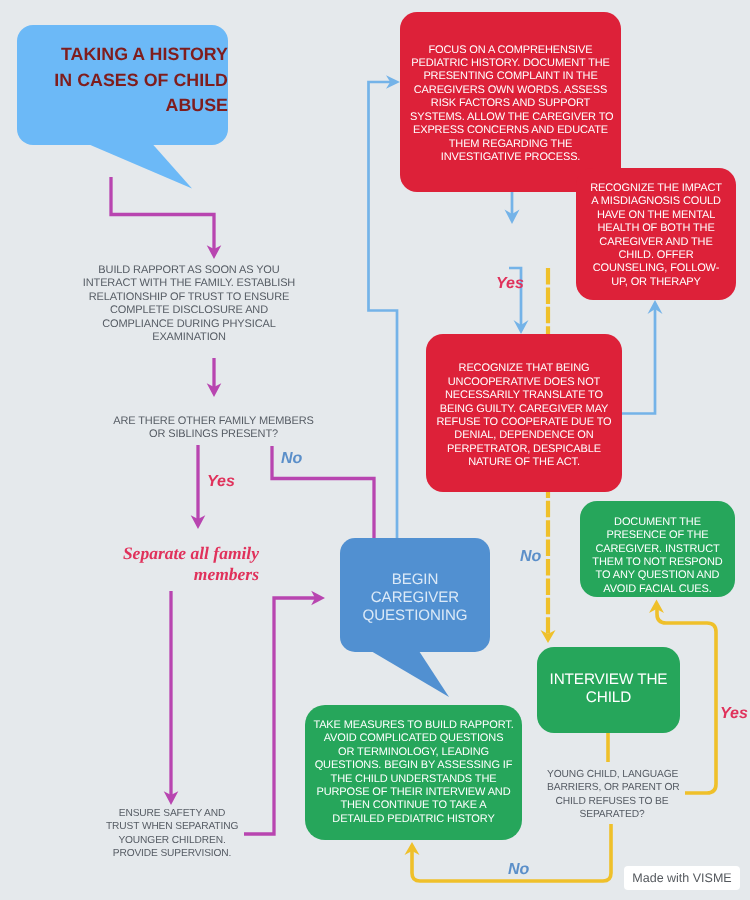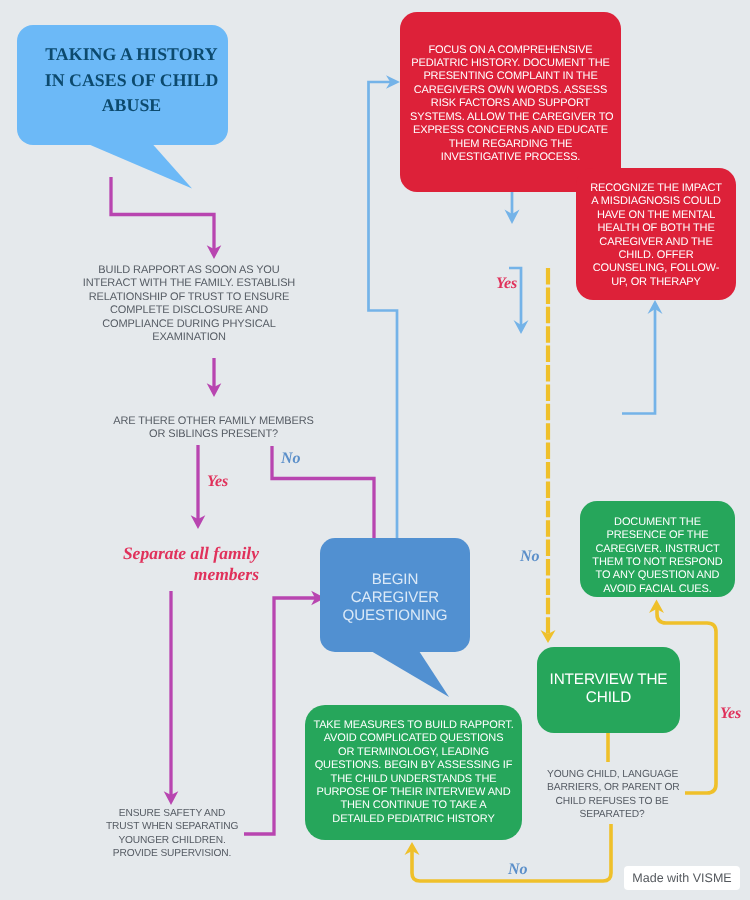--- a/index.html
+++ b/index.html
@@ -20,30 +20,30 @@
   .card{border-radius:17px;}
   .card .txt{color:#fff;font-size:11px;line-height:13.4px;
              letter-spacing:-0.12px;font-weight:400;}
 
   
   .plain .txt{color:#565c64;font-size:11px;line-height:13.4px;
               letter-spacing:-0.12px;font-weight:400;}
 
   
   #title-bubble{background:#6cb9f7;border-radius:16px;}
-  #title-bubble .txt{color:#0c4a6e;font-size:17.8px;line-height:25.5px;
-                     font-weight:700;text-align:center;letter-spacing:0.05px;font-family:Liberation Serif, serif;}
+  #title-bubble .txt{color:#7f1d1d;font-size:17.8px;line-height:25.5px;
+                     font-weight:700;text-align:right;letter-spacing:0.05px;}
 
   #begin-questioning{background:#5190d1;border-radius:15px;}
   #begin-questioning .txt{color:#dbe9f7;font-size:15.1px;line-height:17.8px;
                           font-weight:400;letter-spacing:-0.05px;}
 
   .big-green .txt{font-size:15.3px;line-height:17.8px;letter-spacing:-0.1px;}
 
-  .yn{position:absolute;font-family:Liberation Serif, serif;
+  .yn{position:absolute;font-family:Liberation Sans, sans-serif;
       font-style:italic;font-weight:700;font-size:16px;}
 
   #separate-family{position:absolute;text-align:right;white-space:nowrap;
       font-family:"Liberation Serif",serif;font-style:italic;font-weight:700;
       color:#e0315b;font-size:17.5px;line-height:20.5px;}
 
   #visme-badge{position:absolute;background:#fff;border-radius:4px;
       display:flex;align-items:center;justify-content:center;
       color:#55595e;font-size:12.5px;}
 </style>
@@ -109,22 +109,25 @@
 
   <div class="node card" style="left:400px;top:12px;width:221px;height:180px;background:#dd2139;padding:4px 10px 0;">
     <div class="txt">FOCUS ON A COMPREHENSIVE<br>PEDIATRIC HISTORY. DOCUMENT THE<br>PRESENTING COMPLAINT IN THE<br>CAREGIVERS OWN WORDS. ASSESS<br>RISK FACTORS AND SUPPORT<br>SYSTEMS. ALLOW THE CAREGIVER TO<br>EXPRESS CONCERNS AND EDUCATE<br>THEM REGARDING THE<br>INVESTIGATIVE PROCESS.</div>
   </div>
 
 
   <div class="node card" style="left:576px;top:168px;width:160px;height:132px;background:#dd2139;padding:3px 8px 0;">
     <div class="txt">RECOGNIZE THE IMPACT<br>A MISDIAGNOSIS COULD<br>HAVE ON THE MENTAL<br>HEALTH OF BOTH THE<br>CAREGIVER AND THE<br>CHILD. OFFER<br>COUNSELING, FOLLOW-<br>UP, OR THERAPY</div>
   </div>
 
+  <div class="node card" style="left:426px;top:334px;width:196px;height:158px;background:#dd2139;padding:6px 10px 0;">
+    <div class="txt">RECOGNIZE THAT BEING<br>UNCOOPERATIVE DOES NOT<br>NECESSARILY TRANSLATE TO<br>BEING GUILTY. CAREGIVER MAY<br>REFUSE TO COOPERATE DUE TO<br>DENIAL, DEPENDENCE ON<br>PERPETRATOR, DESPICABLE<br>NATURE OF THE ACT.</div>
+  </div>
 
-  <div class="node" id="begin-questioning" style="left:320px;top:538px;width:150px;height:114px;padding:6px 8px 0;">
+  <div class="node" id="begin-questioning" style="left:340px;top:538px;width:150px;height:114px;padding:6px 8px 0;">
     <div class="txt">BEGIN<br>CAREGIVER<br>QUESTIONING</div>
   </div>
 
   <div class="node card" style="left:305px;top:705px;width:217px;height:135px;background:#26a65b;padding:0 8px;border-radius:20px;">
     <div class="txt">TAKE MEASURES TO BUILD RAPPORT.<br>AVOID COMPLICATED QUESTIONS<br>OR TERMINOLOGY, LEADING<br>QUESTIONS. BEGIN BY ASSESSING IF<br>THE CHILD UNDERSTANDS THE<br>PURPOSE OF THEIR INTERVIEW AND<br>THEN CONTINUE TO TAKE A<br>DETAILED PEDIATRIC HISTORY</div>
   </div>
 
   <div class="node card" style="left:580px;top:501px;width:155px;height:96px;background:#26a65b;padding:14px 8px 0;">
     <div class="txt">DOCUMENT THE<br>PRESENCE OF THE<br>CAREGIVER. INSTRUCT<br>THEM TO NOT RESPOND<br>TO ANY QUESTION AND<br>AVOID FACIAL CUES.</div>
   </div>

